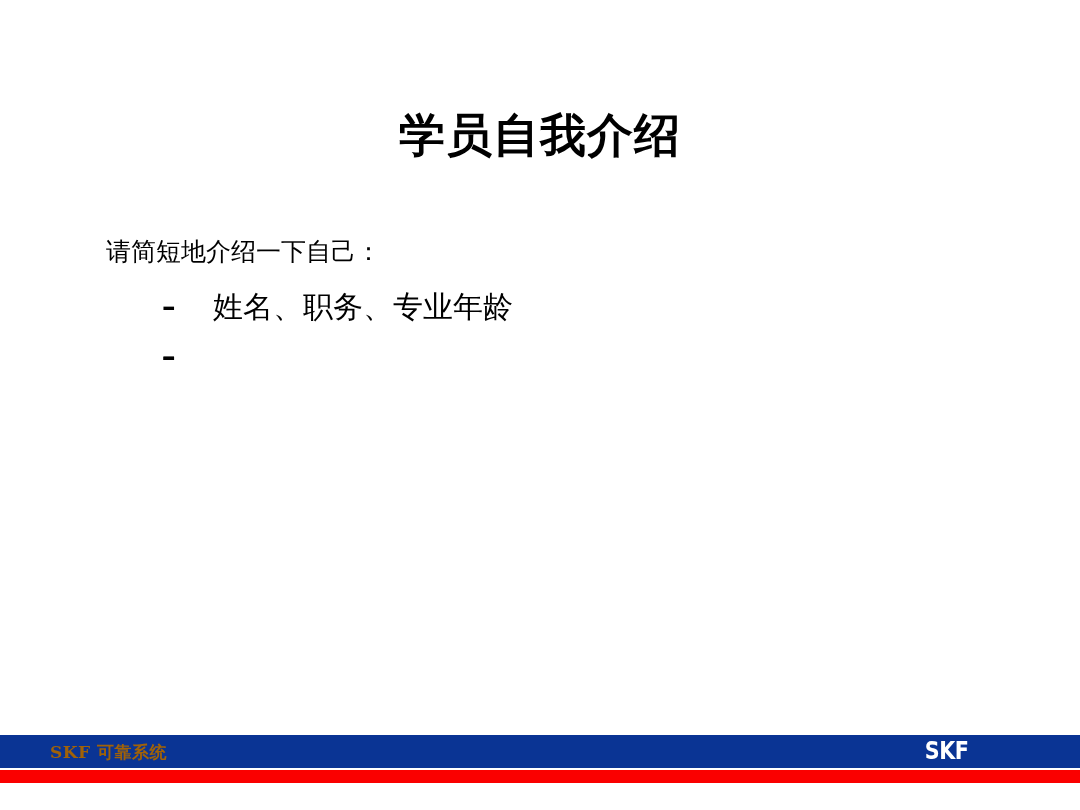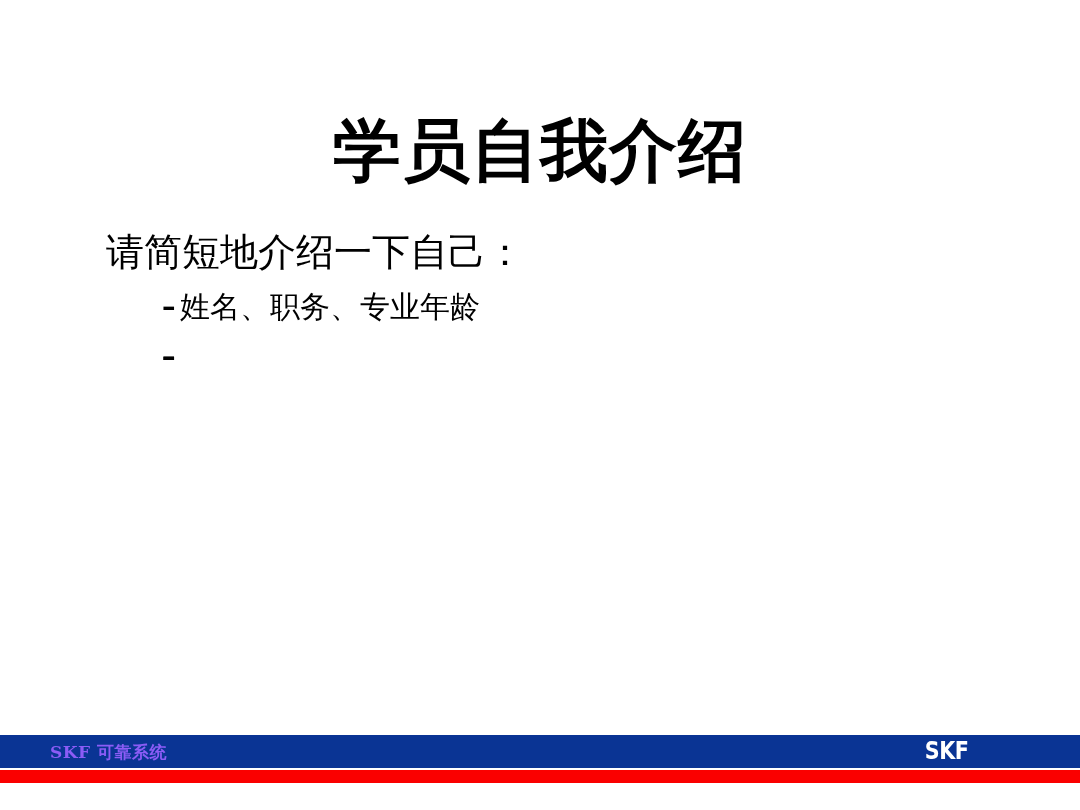--- a/index.html
+++ b/index.html
@@ -21,37 +21,37 @@
   }
 
   
   #slide-title {
     position: absolute;
     left: 0;
     top: 74px;
     width: 1080px;
     text-align: center;
     font-family: "DejaVu Serif", "Liberation Serif", serif;
-    font-size: 68px;
+    font-size: 46px;
     line-height: 60px;
     letter-spacing: 1px;
     color: #000000;
     white-space: nowrap;
   }
 
   
   #body-block {
     position: absolute;
     left: 106px;
     top: 228px;
     width: 900px;
   }
   .lead-line {
     font-family: Liberation Serif, serif;
-    font-size: 38px;
+    font-size: 25px;
     line-height: 48px;
     color: #000000;
     white-space: nowrap;
     margin: 0 0 6px 0;
     padding: 0;
   }
   .bullet-list {
     list-style: none;
     margin: 0;
     padding: 0;
@@ -71,21 +71,21 @@
     top: 0;
     width: 28px;
     font-family: "DejaVu Sans", "Liberation Sans", sans-serif;
     font-size: 27px;
     font-weight: bold;
     line-height: 50px;
     color: #000000;
   }
   .bullet-text {
     display: inline-block;
-    margin-left: 16px;
+    margin-left: 49px;
   }
 
   
   #footer {
     position: absolute;
     left: 0;
     bottom: 0;
     width: 1080px;
     height: 80px;
   }
@@ -107,21 +107,21 @@
   }
   #footer-label {
     position: absolute;
     left: 50px;
     top: 10px;
     height: 24px;
     line-height: 24px;
     font-family: "DejaVu Serif", "Liberation Serif", serif;
     font-size: 17px;
     font-weight: bold;
-    color: #8b5cf6;
+    color: #a16207;
     white-space: nowrap;
     letter-spacing: 0.5px;
   }
   #skf-logo {
     position: absolute;
     right: 112px;
     top: 8px;
     height: 26px;
     line-height: 26px;
     font-family: "DejaVu Sans", "Liberation Sans", sans-serif;

